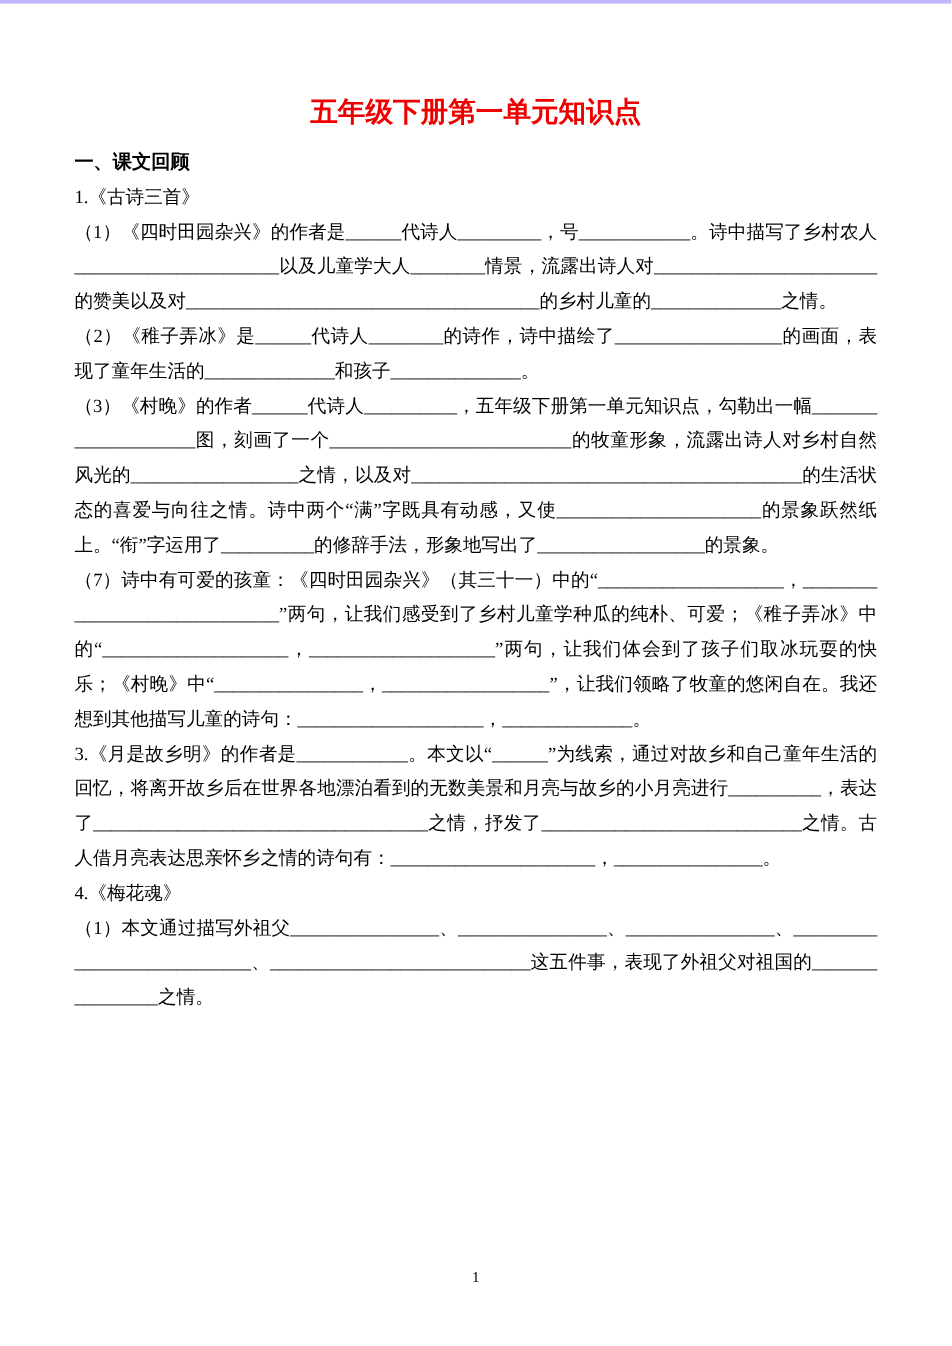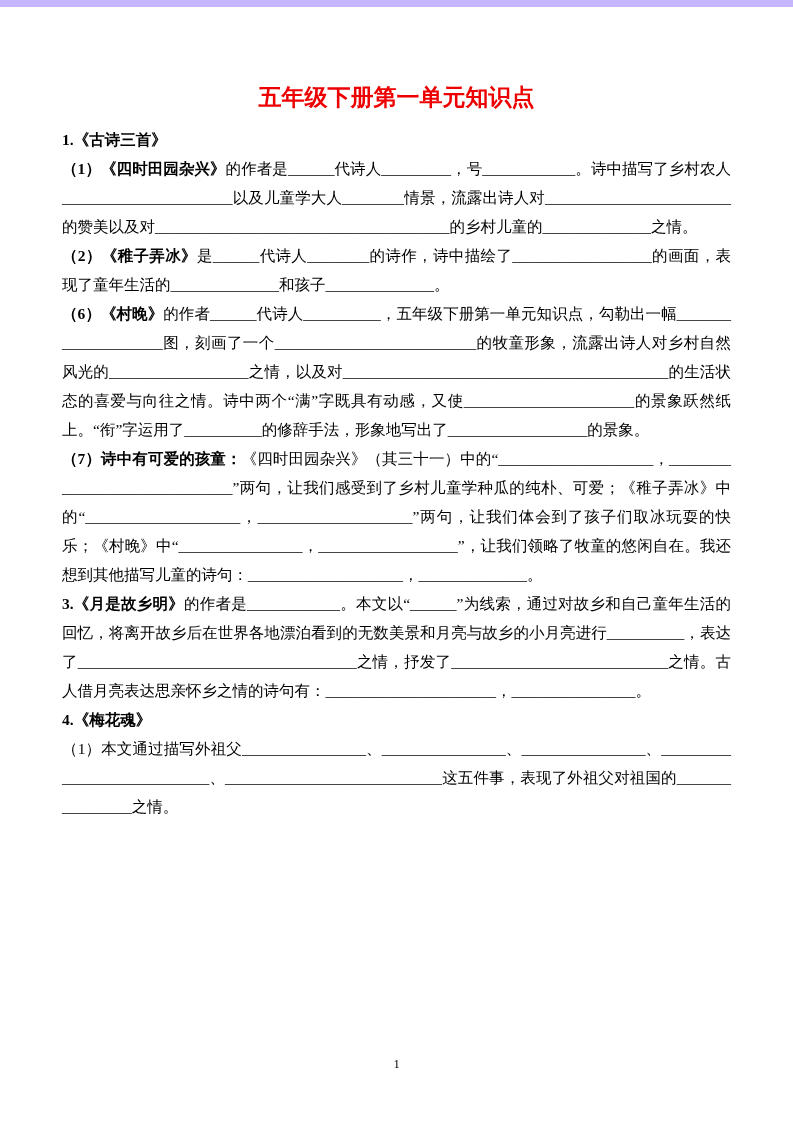--- a/index.html
+++ b/index.html
@@ -6,21 +6,21 @@
     margin: 0;
     padding: 0;
     background: #ffffff;
   }
   .page {
     width: 793px;
     height: 1122px;
     box-sizing: border-box;
     position: relative;
     background: #ffffff;
-    border-top: 7px solid #c4b5fd;
+    border-top: 3px solid #c4b5fd;
     padding: 76px 62px 0 62px;
     font-family: "Liberation Serif", "DejaVu Serif", serif;
     color: #000000;
     overflow: hidden;
   }
   .title {
     margin: 0 0 12px 0;
     text-align: center;
     font-size: 23px;
     font-weight: bold;
@@ -33,46 +33,47 @@
     line-height: 29px;
   }
   .para {
     margin: 0;
     font-size: 15.5px;
     line-height: 29px;
     text-align: justify;
     word-break: break-all;
   }
   .lead {
-    font-weight: bold;
+    font-weight: normal;
   }
   .page-number {
     position: absolute;
     bottom: 50px;
     left: 0;
     width: 100%;
     text-align: center;
     font-size: 12.5px;
   }
 </style>
 </head>
 <body>
 
 <div class="page">
 
   <h1 class="title">五年级下册第一单元知识点</h1>
 
+  <div class="section-heading">一、课文回顾</div>
 
   <p class="para"><span class="lead">1.《古诗三首》</span><span></span></p>
 
   <p class="para"><span class="lead">（1）《四时田园杂兴》</span><span>的作者是______代诗人_________，号____________。诗中描写了乡村农人______________________以及儿童学大人________情景，流露出诗人对________________________的赞美以及对______________________________________的乡村儿童的______________之情。</span></p>
 
   <p class="para"><span class="lead">（2）《稚子弄冰》</span><span>是______代诗人________的诗作，诗中描绘了__________________的画面，表现了童年生活的______________和孩子______________。</span></p>
 
-  <p class="para"><span class="lead">（6）《村晚》</span><span>的作者______代诗人__________，五年级下册第一单元知识点，勾勒出一幅____________________图，刻画了一个__________________________的牧童形象，流露出诗人对乡村自然风光的__________________之情，以及对__________________________________________的生活状态的喜爱与向往之情。诗中两个“满”字既具有动感，又使______________________的景象跃然纸上。“衔”字运用了__________的修辞手法，形象地写出了__________________的景象。</span></p>
+  <p class="para"><span class="lead">（3）《村晚》</span><span>的作者______代诗人__________，五年级下册第一单元知识点，勾勒出一幅____________________图，刻画了一个__________________________的牧童形象，流露出诗人对乡村自然风光的__________________之情，以及对__________________________________________的生活状态的喜爱与向往之情。诗中两个“满”字既具有动感，又使______________________的景象跃然纸上。“衔”字运用了__________的修辞手法，形象地写出了__________________的景象。</span></p>
 
   <p class="para"><span class="lead">（7）诗中有可爱的孩童：</span><span>《四时田园杂兴》（其三十一）中的“____________________，______________________________”两句，让我们感受到了乡村儿童学种瓜的纯朴、可爱；《稚子弄冰》中的“____________________，____________________”两句，让我们体会到了孩子们取冰玩耍的快乐；《村晚》中“________________，__________________”，让我们领略了牧童的悠闲自在。我还想到其他描写儿童的诗句：____________________，______________。</span></p>
 
 
   <p class="para"><span class="lead">3.《月是故乡明》</span><span>的作者是____________。本文以“______”为线索，通过对故乡和自己童年生活的回忆，将离开故乡后在世界各地漂泊看到的无数美景和月亮与故乡的小月亮进行__________，表达了____________________________________之情，抒发了____________________________之情。古人借月亮表达思亲怀乡之情的诗句有：______________________，________________。</span></p>
 
   <p class="para"><span class="lead">4.《梅花魂》</span><span></span></p>
 
   <p class="para"><span class="lead"></span><span>（1）本文通过描写外祖父________________、________________、________________、____________________________、____________________________这五件事，表现了外祖父对祖国的________________之情。</span></p>
 

